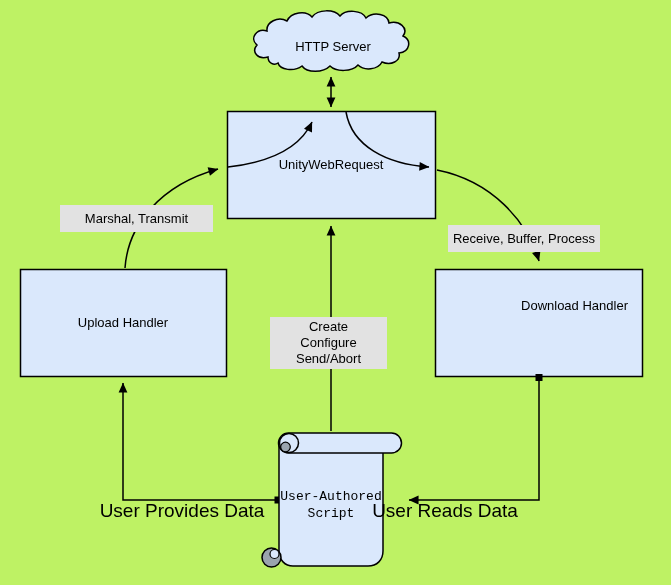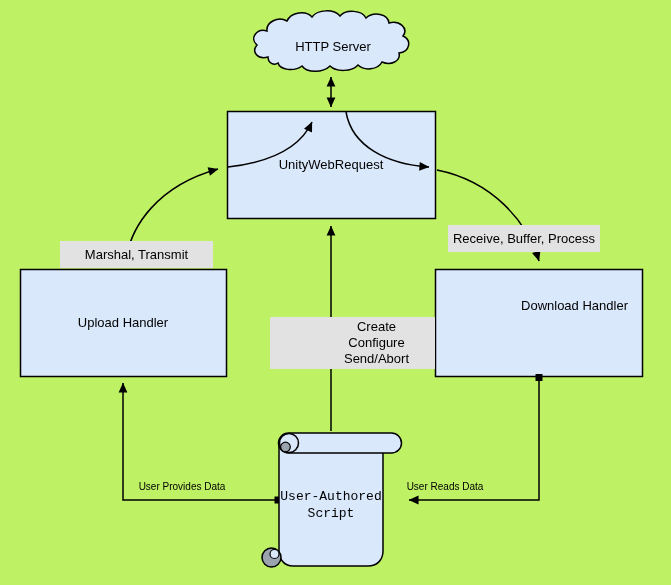--- a/index.html
+++ b/index.html
@@ -34,24 +34,25 @@
     background: #e2e2e2;
     font-size: 13px;
     line-height: 16px;
     color: #000000;
     z-index: 2;
     white-space: pre-line;
   }
   .edge-text {
     position: absolute;
     transform: translateX(-50%);
-    font-size: 10px;
+    font-size: 19px;
     color: #000000;
     white-space: nowrap;
     z-index: 2;
+    margin-top: 19px;
   }
 </style>
 </head>
 <body>
 
 <div id="canvas">
 
   <svg id="gfx" width="671" height="585" viewBox="0 0 671 585">
     <defs>
       <marker id="arr" markerUnits="userSpaceOnUse" markerWidth="11" markerHeight="11" viewBox="0 0 10 10" refX="9.2" refY="5" orient="auto-start-reverse">
@@ -99,22 +100,22 @@
     <circle cx="274.5" cy="554" r="4.5" fill="#dae8fc" stroke="#000000" stroke-width="1.2"></circle>
   </svg>
 
   <div class="node-label" style="left:254px; top:24px; width:158px; height:44px;">HTTP Server</div>
   <div class="node-label" style="left:227px; top:111px; width:208px; height:107px;">UnityWebRequest</div>
   <div class="node-label" style="left:20px; top:269px; width:206px; height:107px;">Upload Handler</div>
   <div class="node-label" style="left:435px; top:252px; width:207px; height:107px;padding-left:36px;">Download Handler</div>
   <div class="node-label" style="left:279px; top:460px; width:104px; height:90px;font-family:Liberation Mono, monospace;">User-Authored
 Script</div>
 
-  <div class="chip" style="left:60px; top:205px; width:153px; height:27px;margin-top:36px;">Marshal, Transmit</div>
+  <div class="chip" style="left:60px; top:205px; width:153px; height:27px;">Marshal, Transmit</div>
   <div class="chip" style="left:448px; top:205px; width:152px; height:27px;margin-top:20px;">Receive, Buffer, Process</div>
-  <div class="chip" style="left:270px; top:317px; width:117px; height:52px;padding-left:48px;">Create
+  <div class="chip" style="left:270px; top:317px; width:117px; height:52px;">Create
 Configure
 Send/Abort</div>
 
   <div class="edge-text" style="left:182px; top:481px;">User Provides Data</div>
   <div class="edge-text" style="left:445px; top:481px;">User Reads Data</div>
 
 </div>
 
 </body></html>

